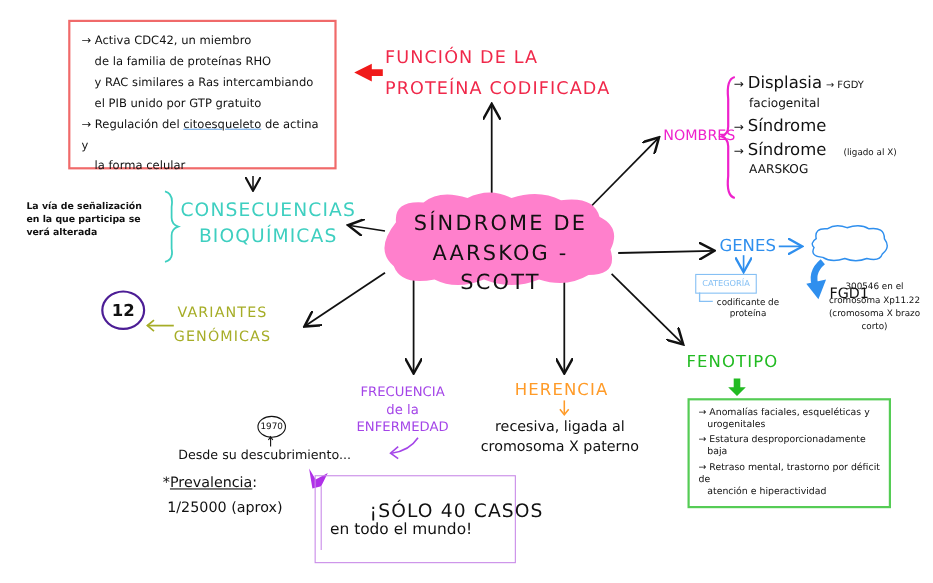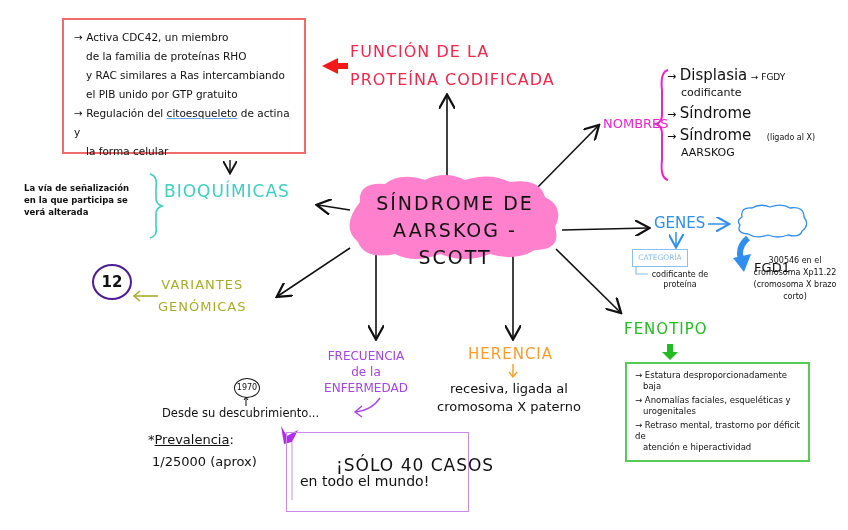--- a/index.html
+++ b/index.html
@@ -152,30 +152,31 @@
   </p>
   <p class="indent">la forma celular</p>
 </div>
 <div class="abs func-title">
   <div>FUNCIÓN DE LA</div>
   <div>PROTEÍNA CODIFICADA</div>
 </div>
 
 <div class="abs conseq-note">La vía de señalización en la que participa se verá alterada</div>
 <div class="abs conseq-title">
+  <div>CONSECUENCIAS</div>
   <div>BIOQUÍMICAS</div>
 </div>
 
 <div class="abs nombres-label">NOMBRES</div>
 <div class="abs nombres-list">
   <div class="item">
     <span>→</span>
     <span class="big">Displasia</span>
     <span class="small">→ FGDY</span>
-    <div style="padding-left:14px">codificante</div>
+    <div style="padding-left:14px">faciogenital</div>
   </div>
   <div class="item">
     <span>→</span>
     <span class="big">Síndrome</span>
   </div>
   <div class="item">
     <span>→</span>
     <span class="big">Síndrome</span>
     <span class="note">(ligado al X)</span>
     <div style="padding-left:14px">AARSKOG</div>
@@ -219,26 +220,26 @@
 <div class="abs herencia-title">HERENCIA</div>
 <div class="abs herencia-text">
   <div>recesiva, ligada al</div>
   <div>cromosoma X paterno</div>
 </div>
 
 <div class="abs fenotipo-title">FENOTIPO</div>
 <div class="abs fenotipo-box">
   <p>
     <span>→</span>
+    <span>Anomalías faciales, esqueléticas y</span>
+    <span class="cont" style="display:block">urogenitales</span>
+  </p>
+  <p>
+    <span>→</span>
     <span>Estatura desproporcionadamente</span>
     <span class="cont" style="display:block">baja</span>
   </p>
   <p>
     <span>→</span>
-    <span>Anomalías faciales, esqueléticas y</span>
-    <span class="cont" style="display:block">urogenitales</span>
-  </p>
-  <p>
-    <span>→</span>
     <span>Retraso mental, trastorno por déficit de</span>
     <span class="cont" style="display:block">atención e hiperactividad</span>
   </p>
 </div>
 
 </body></html>

